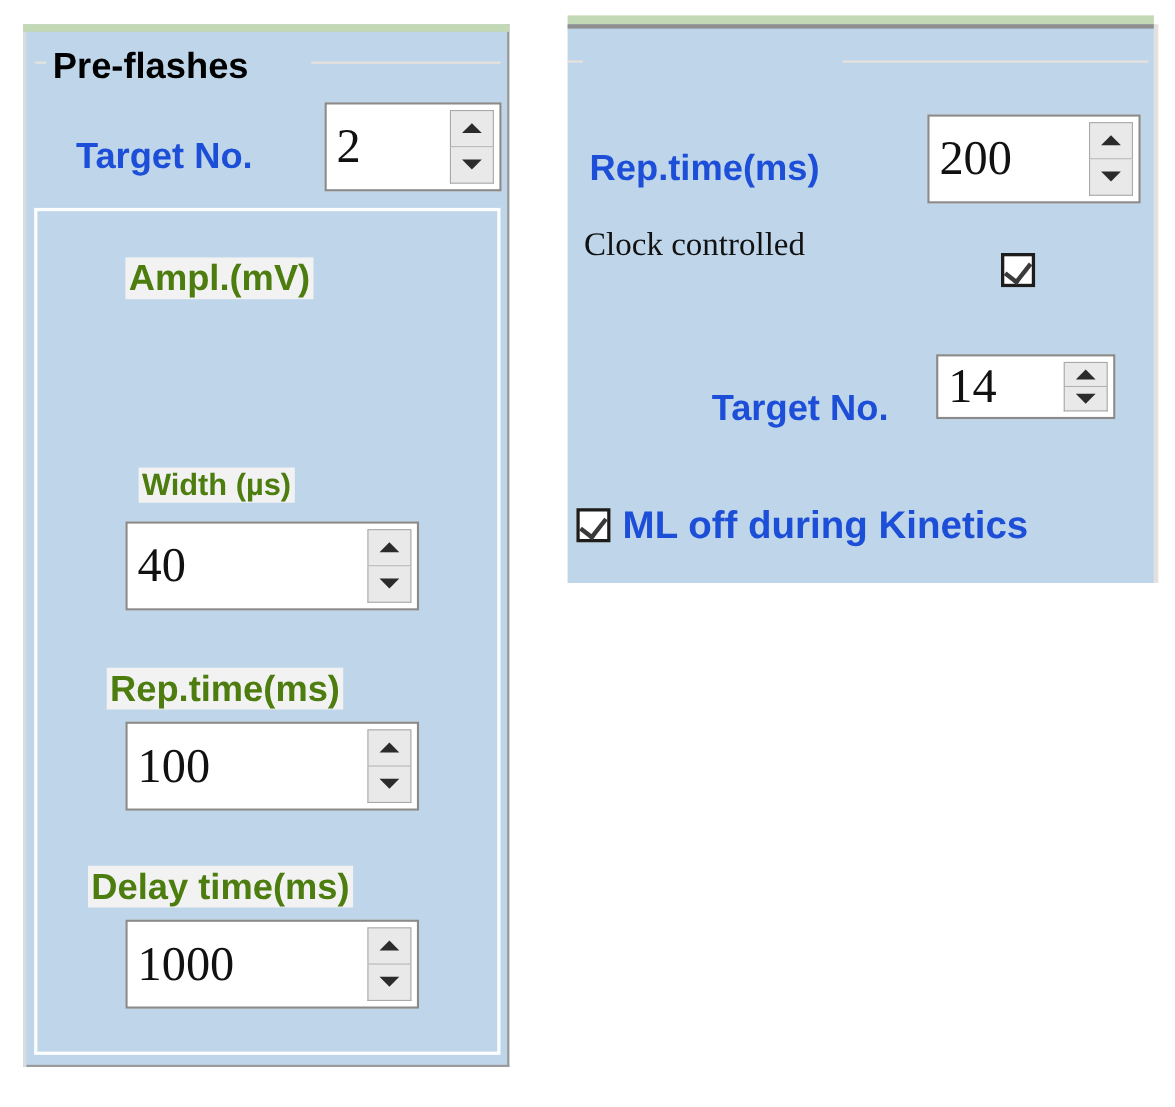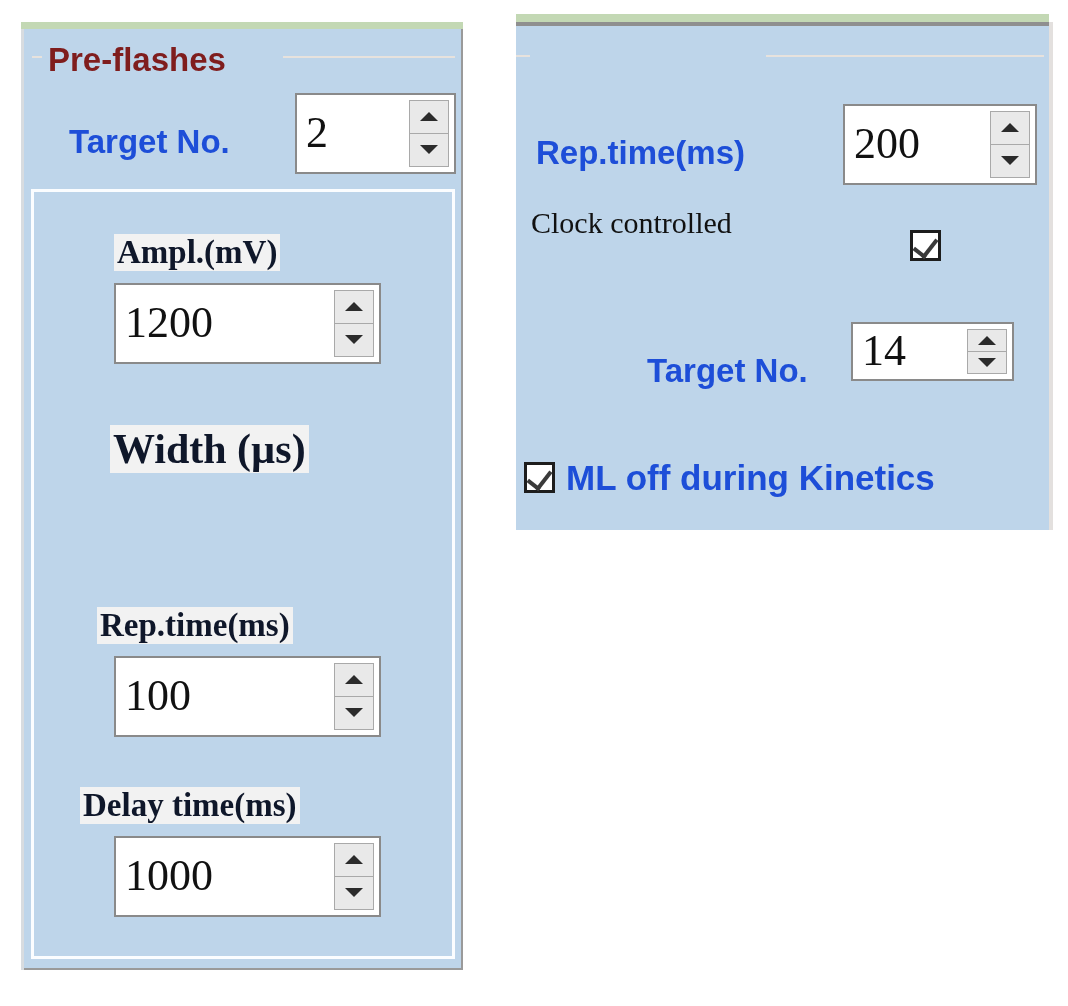--- a/index.html
+++ b/index.html
@@ -45,21 +45,21 @@
   }
   .legend-rule {
     position: absolute;
     height: 2px;
     background: #e7e2dd;
   }
 
   .gb-title {
     position: absolute;
     font-weight: bold;
-    color: #7f1d1d;
+    color: #000000;
     white-space: nowrap;
   }
 
   
   #preflash-inner {
     position: absolute;
     left: 10px;
     top: 167px;
     width: 424px;
     height: 770px;
@@ -148,25 +148,24 @@
     width: 0; height: 0;
     border-left: 9px solid transparent;
     border-right: 9px solid transparent;
     border-top: 9px solid #2b2b2b;
   }
 
   
   .field-label {
     position: absolute;
     font-weight: bold;
-    color: #0f172a;
+    color: #4d7c0f;
     background: #f2f2f2;
     white-space: nowrap;
     padding: 0 3px;
-    font-family: Liberation Serif, serif;
   }
   .plain-label {
     position: absolute;
     font-weight: bold;
     color: #1d4ed8;
     white-space: nowrap;
   }
   .regular-label {
     position: absolute;
     font-weight: normal;
@@ -218,33 +217,33 @@
       </div>
       <div class="spin-btn">
         <span class="arrow-down"></span>
       </div>
     </div>
   </div>
 
   <div id="preflash-inner">
 
     <div class="field-label" style="left:80px; top:42px; font-size:33px;">Ampl.(mV)</div>
-    <div class="spin" style="left:80px; top:91px; width:267px; height:81px;">
-      <div class="spin-value" style="font-size:44px;">1200</div>
+
+    <div class="field-label" style="left:92px; top:233px; font-size:28px;">Width (µs)</div>
+    <div class="spin" style="left:80px; top:282px; width:267px; height:81px;">
+      <div class="spin-value" style="font-size:44px;">40</div>
       <div class="spin-btns">
         <div class="spin-btn">
           <span class="arrow-up"></span>
         </div>
         <div class="spin-btn">
           <span class="arrow-down"></span>
         </div>
       </div>
     </div>
-
-    <div class="field-label" style="left:76px; top:233px; font-size:42px;">Width (µs)</div>
 
     <div class="field-label" style="left:63px; top:415px; font-size:33px;">Rep.time(ms)</div>
     <div class="spin" style="left:80px; top:464px; width:267px; height:81px;">
       <div class="spin-value" style="font-size:44px;">100</div>
       <div class="spin-btns">
         <div class="spin-btn">
           <span class="arrow-up"></span>
         </div>
         <div class="spin-btn">
           <span class="arrow-down"></span>

